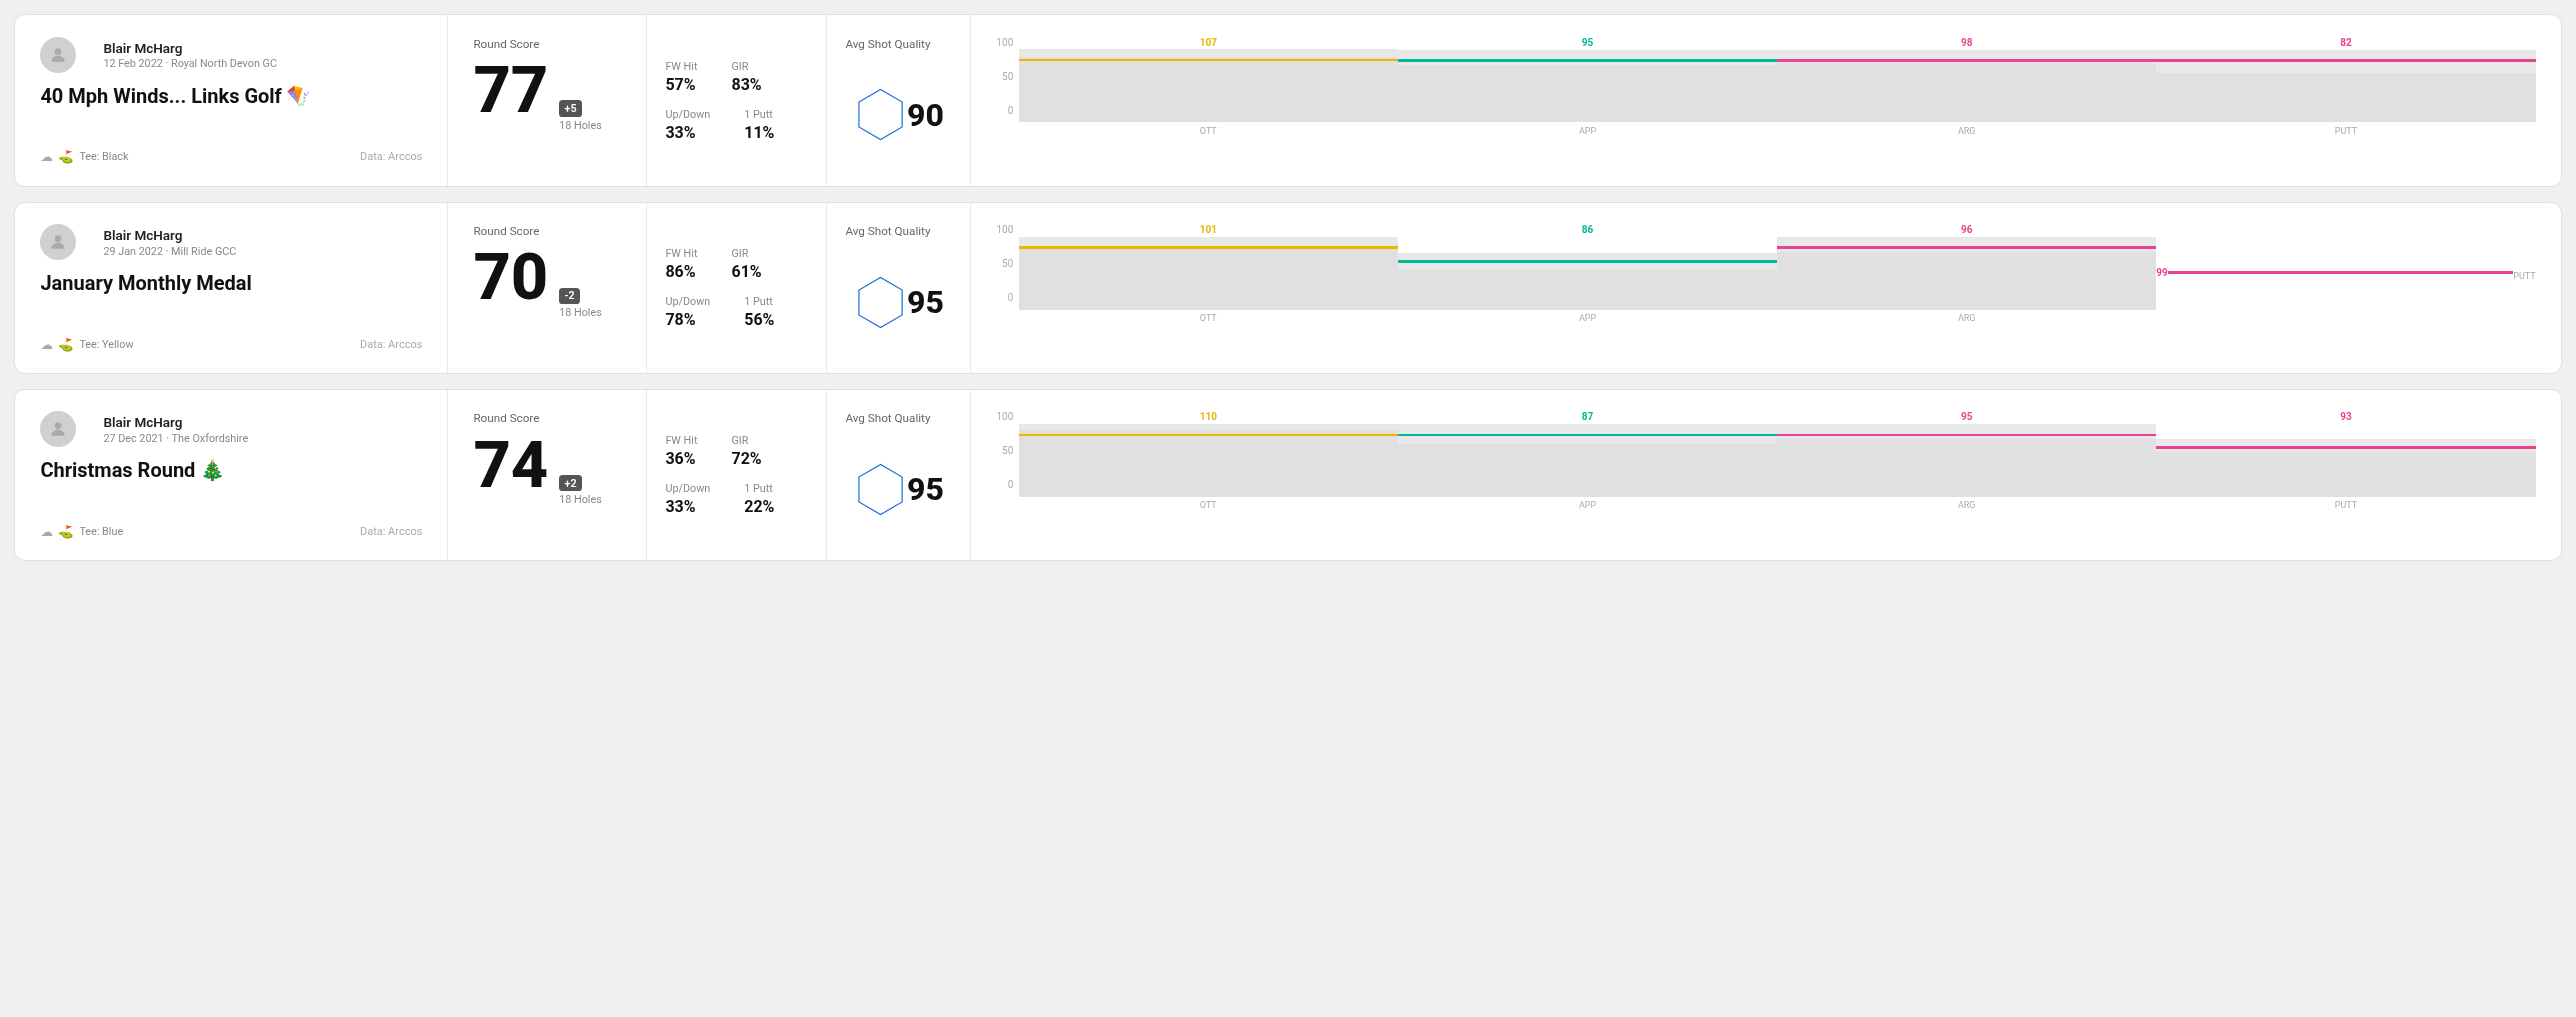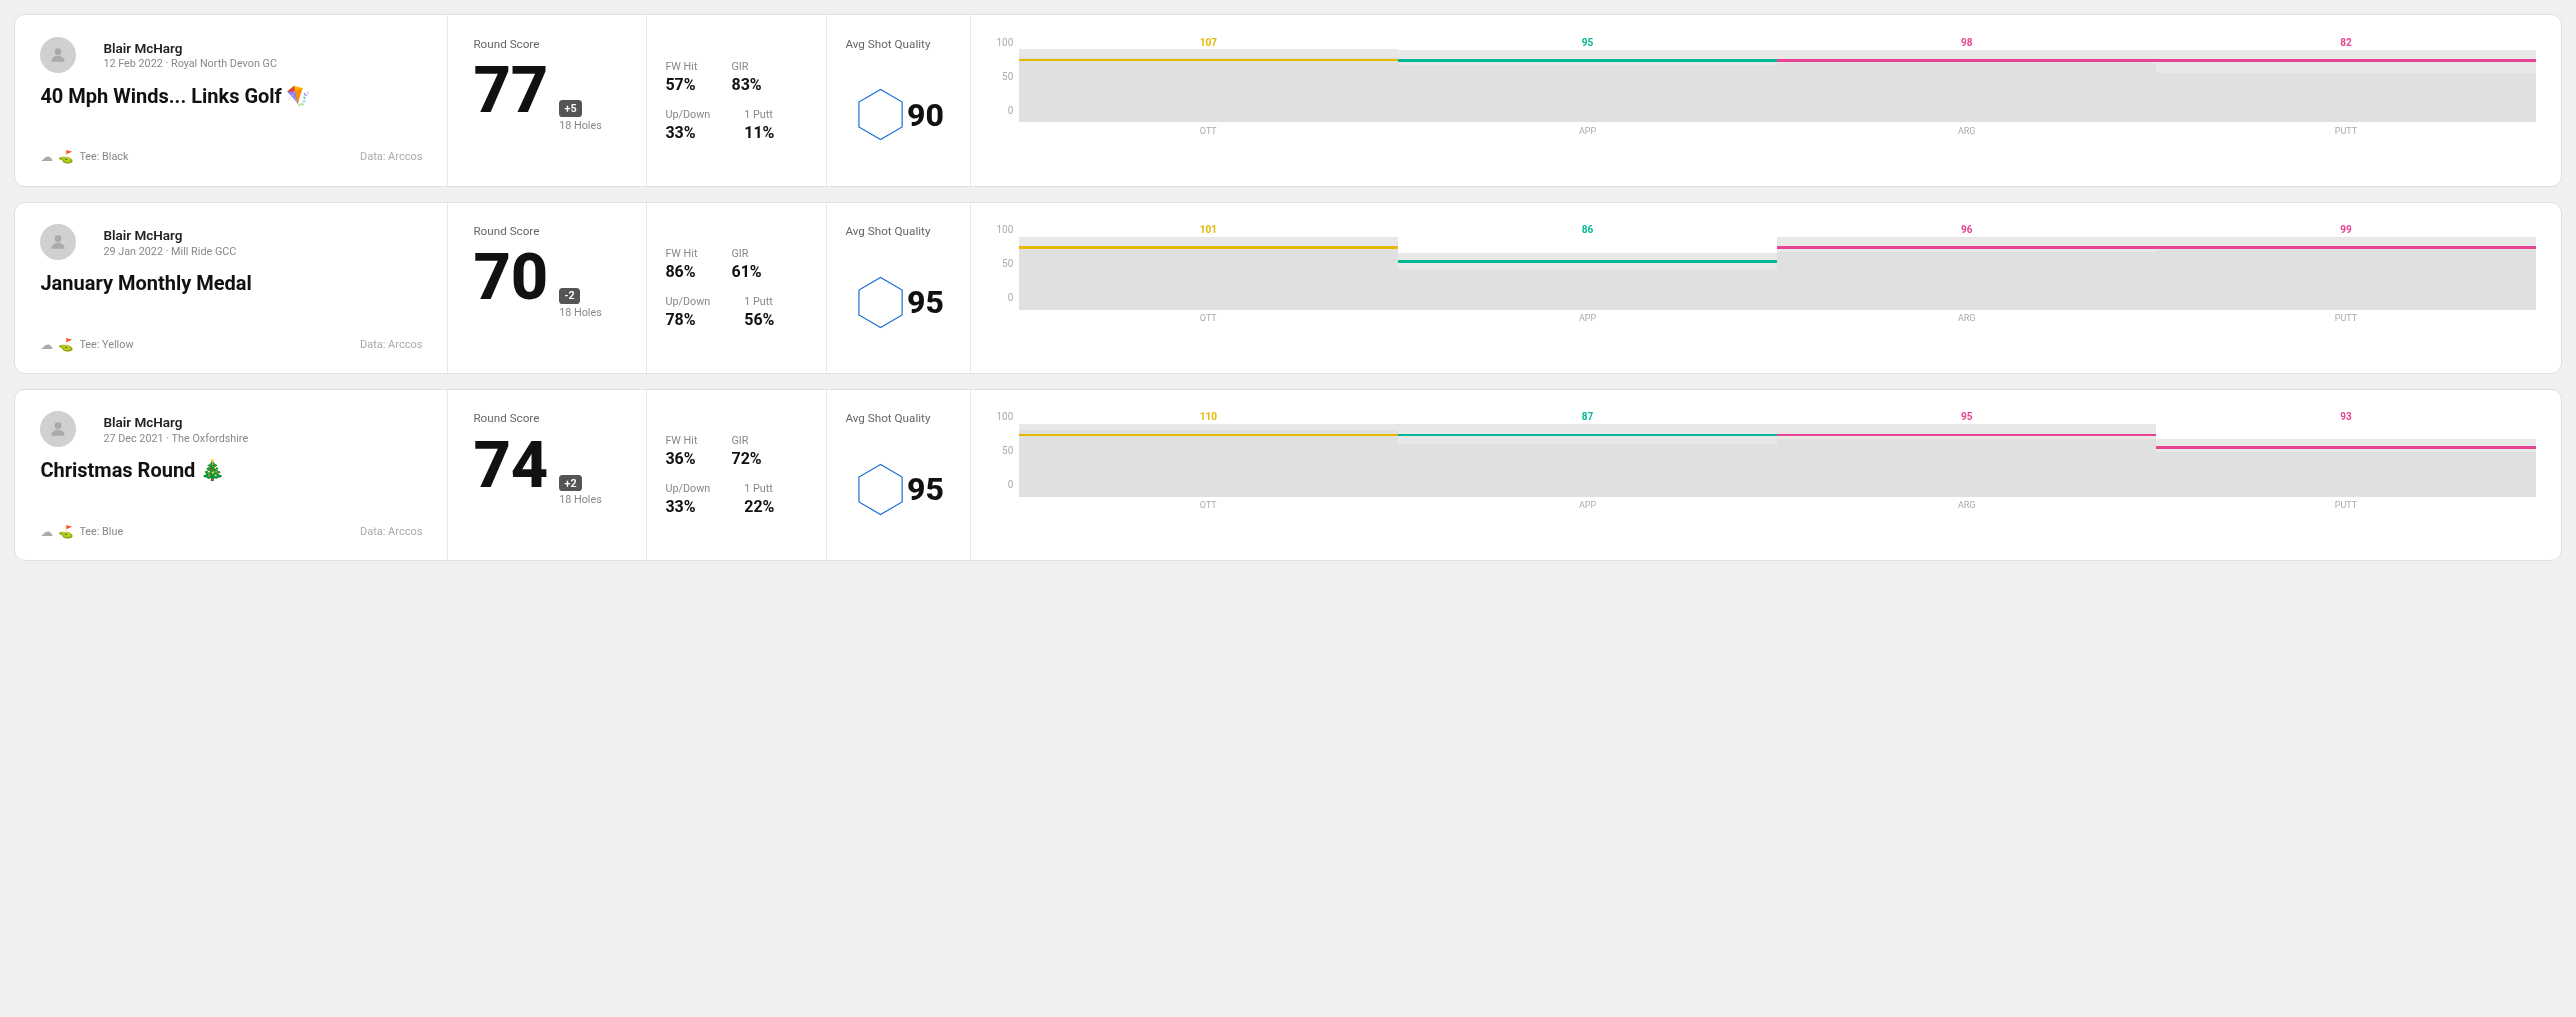--- a/index.html
+++ b/index.html
@@ -403,21 +403,21 @@
 
       <div style="flex:1;display:flex;flex-direction:column;align-items:center;">
         <div style="font-size:10px;font-weight:700;color:#e84393;margin-bottom:1.8px;">96</div>
         <div style="flex:1;width:100%;background:#e8e8e8;position:relative;display:flex;flex-direction:column;justify-content:flex-end;">
           <div style="width:100%;height:80%;background:#e0e0e0;"></div>
           <div style="position:absolute;bottom:83.33333333333334%;left:0;right:0;height:2.7px;background:#e84393;"></div>
         </div>
         <div style="font-size:9px;color:#aaa;margin-top:3.6px;">ARG</div>
       </div>
 
-      <div style="flex:1;display:flex;flex-direction:column;align-items:center;">
+      <div style="flex:1;display:flex;flex-direction:row;align-items:center;">
         <div style="font-size:10px;font-weight:700;color:#e84393;margin-bottom:1.8px;">99</div>
         <div style="flex:1;width:100%;background:#e8e8e8;position:relative;display:flex;flex-direction:column;justify-content:flex-end;">
           <div style="width:100%;height:82.5%;background:#e0e0e0;"></div>
           <div style="position:absolute;bottom:83.33333333333334%;left:0;right:0;height:2.7px;background:#e84393;"></div>
         </div>
         <div style="font-size:9px;color:#aaa;margin-top:3.6px;">PUTT</div>
       </div>
     </div>
       </div>
     </div>

